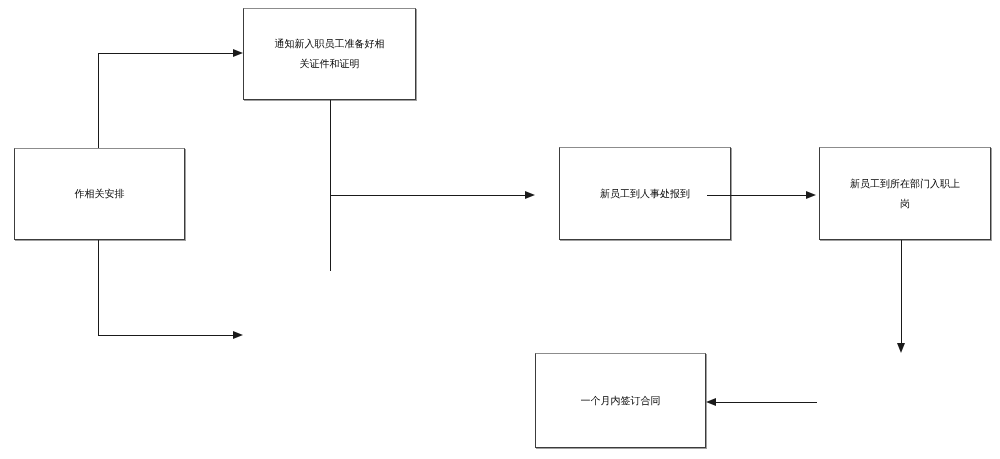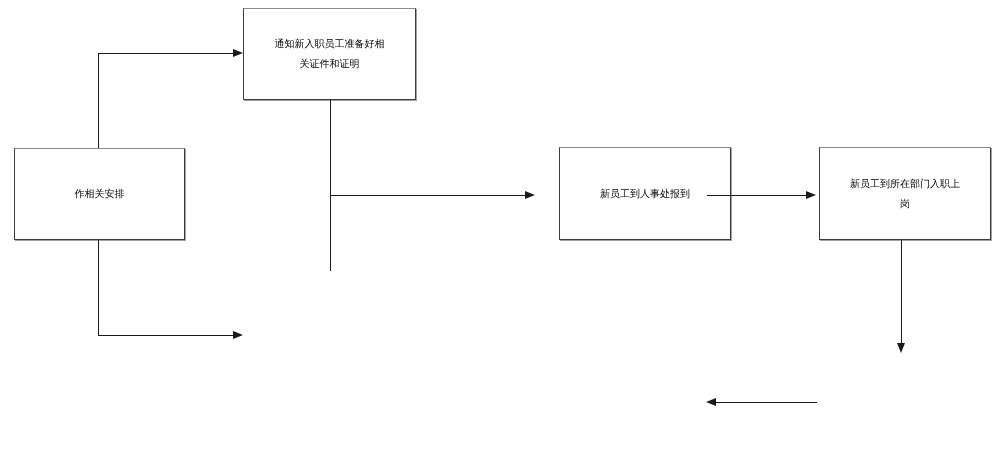--- a/index.html
+++ b/index.html
@@ -72,20 +72,23 @@
     <span class="node-text">通知新入职员工准备好相
 关证件和证明</span>
   </div>
   <div class="node node-d">
     <span class="node-text">新员工到人事处报到</span>
   </div>
   <div class="node node-e">
     <span class="node-text">新员工到所在部门入职上
 岗</span>
   </div>
+  <div class="node node-g">
+    <span class="node-text">一个月内签订合同</span>
+  </div>
 
   <div class="line c1v"></div>
   <div class="line c1h"></div>
   <div class="arrow arrow-right c1a"></div>
 
   <div class="line c2v"></div>
   <div class="line c2h"></div>
   <div class="arrow arrow-right c2a"></div>
 
   <div class="line c3v"></div>

